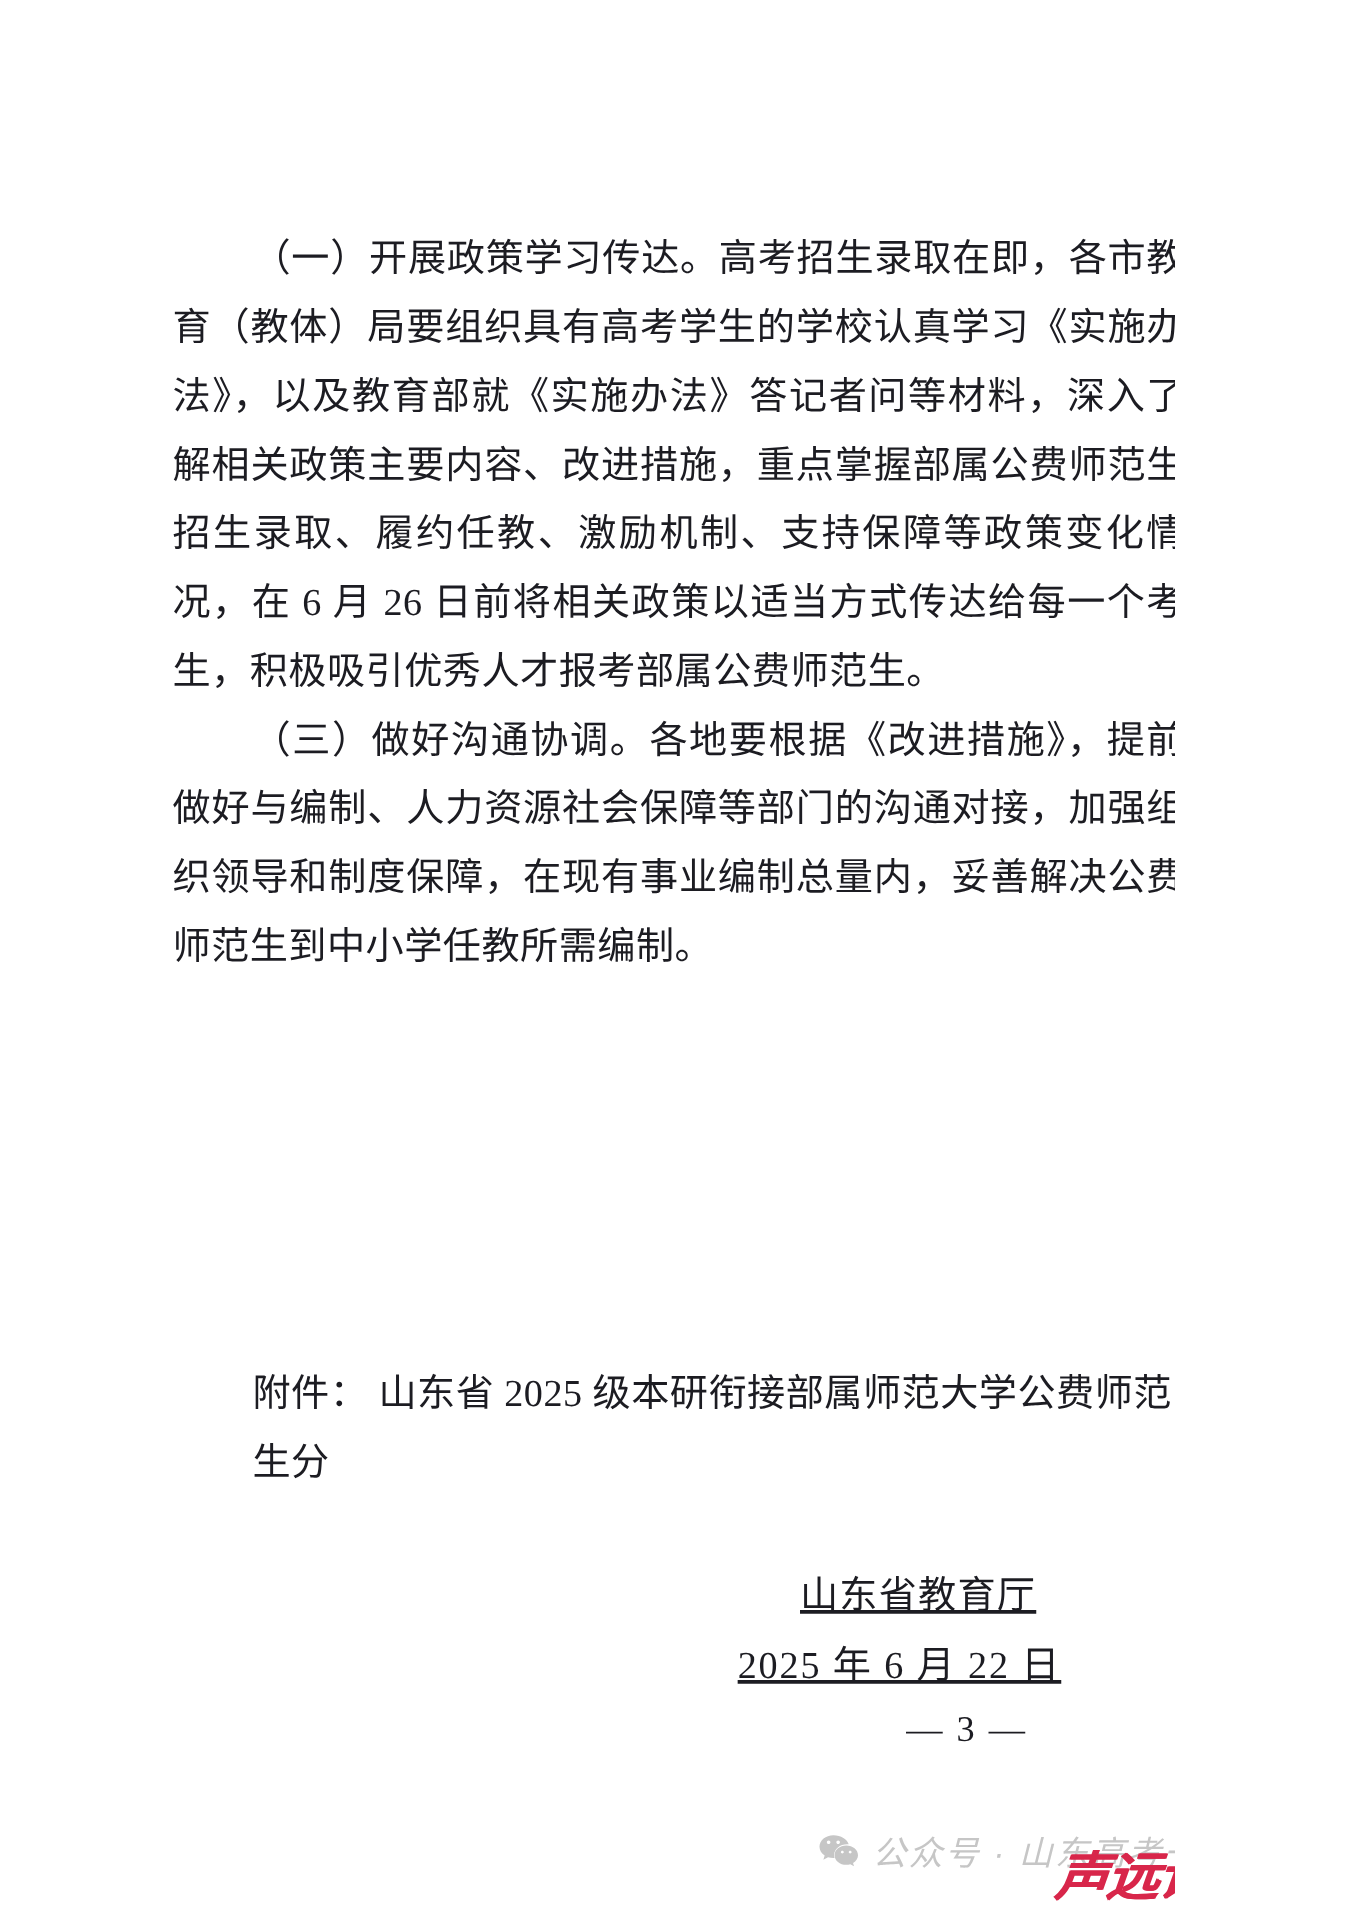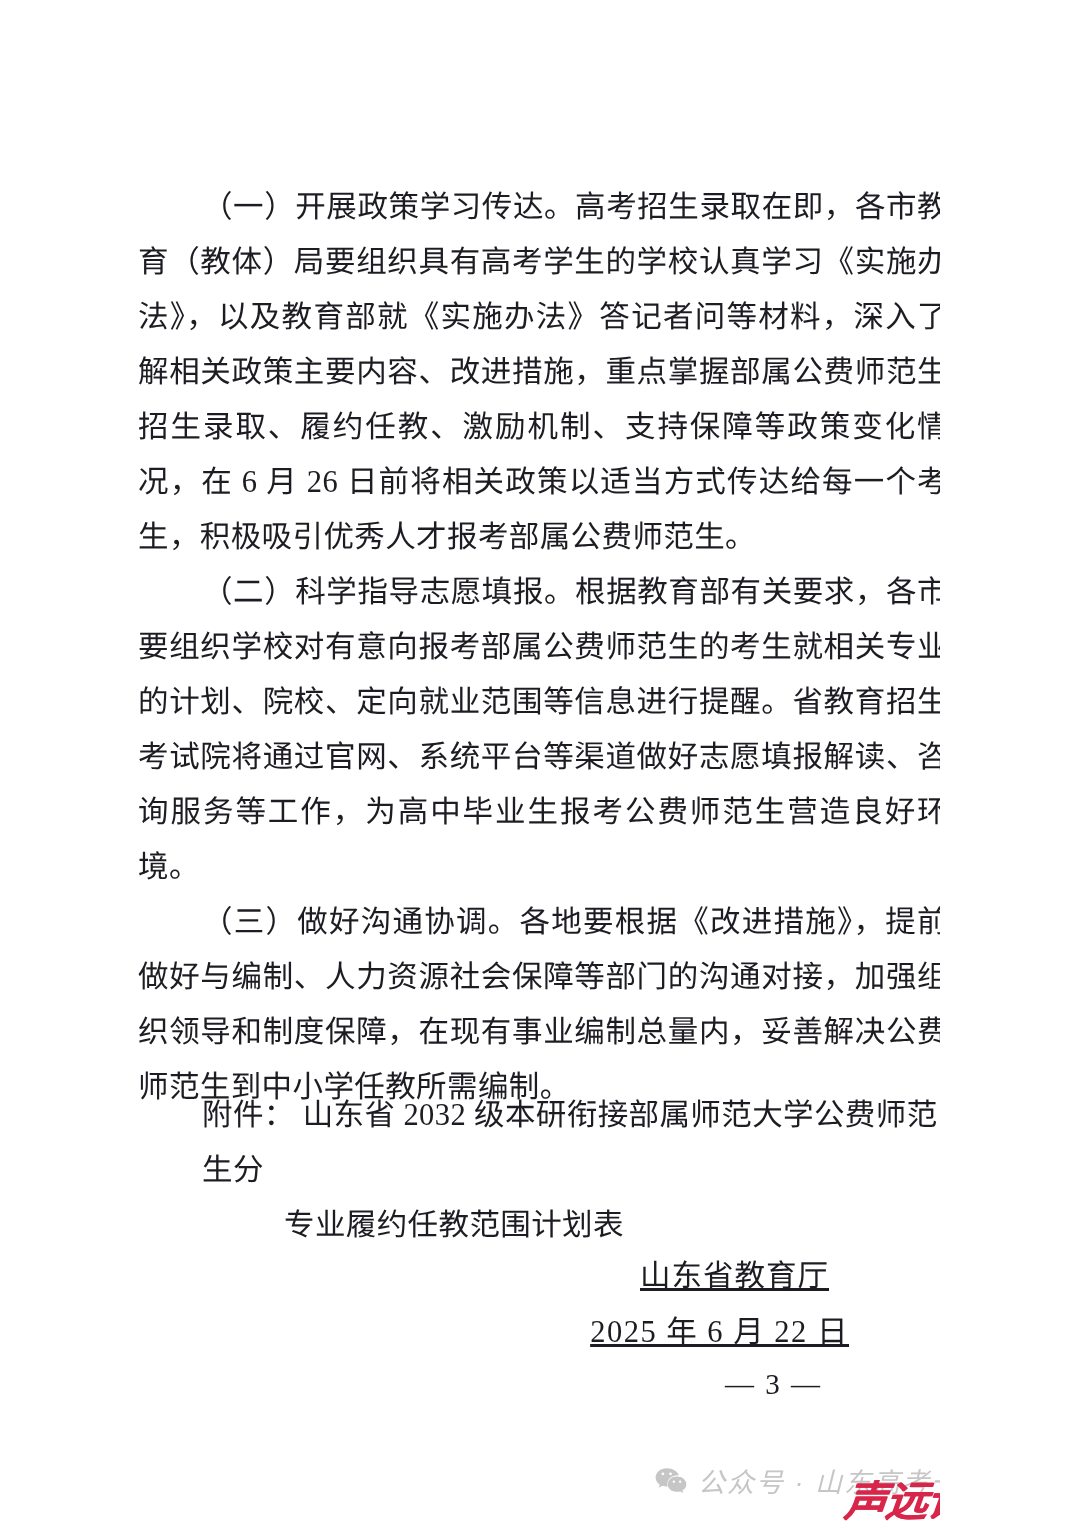--- a/index.html
+++ b/index.html
@@ -144,27 +144,25 @@
     text-shadow: 1px 0 0 #d8264a;
   }
 </style>
 </head>
 <body>
 
 <div class="page">
 
   <div class="doc-body">
     <p class="para">（一）开展政策学习传达。高考招生录取在即，各市教育（教体）局要组织具有高考学生的学校认真学习《实施办法》，以及教育部就《实施办法》答记者问等材料，深入了解相关政策主要内容、改进措施，重点掌握部属公费师范生招生录取、履约任教、激励机制、支持保障等政策变化情况，在 6 月 26 日前将相关政策以适当方式传达给每一个考生，积极吸引优秀人才报考部属公费师范生。</p>
-    <p class="para">（二）科学指导志愿填报。根据教育部有关要求，各市要组织学校对有意向报考部属公费师范生的考生就相关专业的计划、院校、定向就业范围等信息进行提醒。省教育招生考试院将通过官网、系统平台等渠道做好志愿填报解读、咨询服务等工作，为高中毕业生报考公费师范生营造良好环境。</p>
     <p class="para">（三）做好沟通协调。各地要根据《改进措施》，提前做好与编制、人力资源社会保障等部门的沟通对接，加强组织领导和制度保障，在现有事业编制总量内，妥善解决公费师范生到中小学任教所需编制。</p>
   </div>
 
   <div class="attachment-block">
-    <p class="attachment-line">附件： 山东省 2032 级本研衔接部属师范大学公费师范生分</p>
-    <p class="attachment-line cont">专业履约任教范围计划表</p>
+    <p class="attachment-line">附件： 山东省 2025 级本研衔接部属师范大学公费师范生分</p>
   </div>
 
   <div class="signature-block">
     <p class="sig-line">山东省教育厅</p>
     <p class="sig-line date">2025 年 6 月 22 日</p>
   </div>
 
   <div class="page-number">— 3 —</div>
 
   <div class="footer-watermark">

